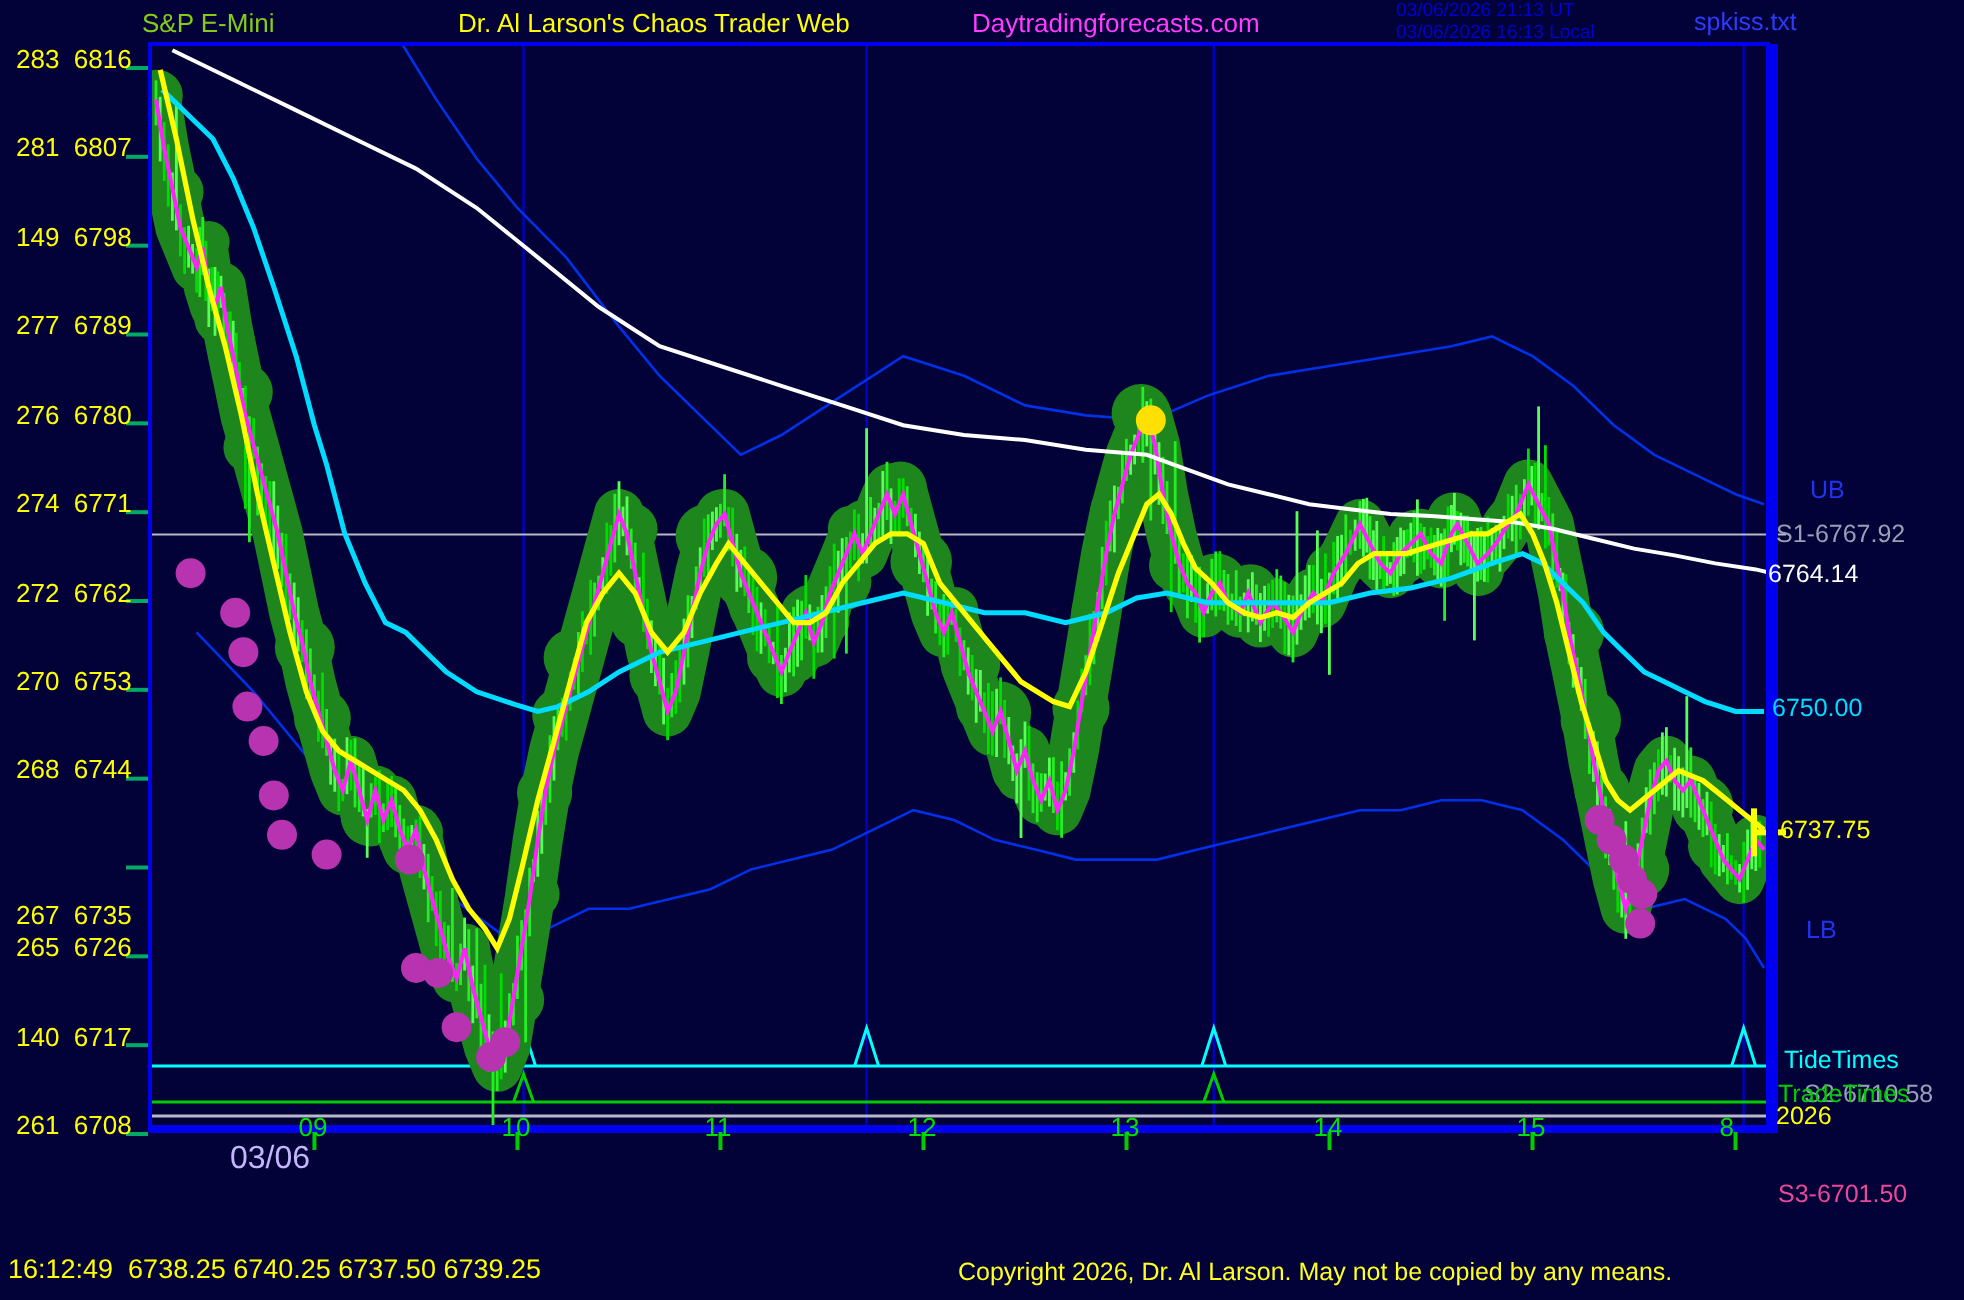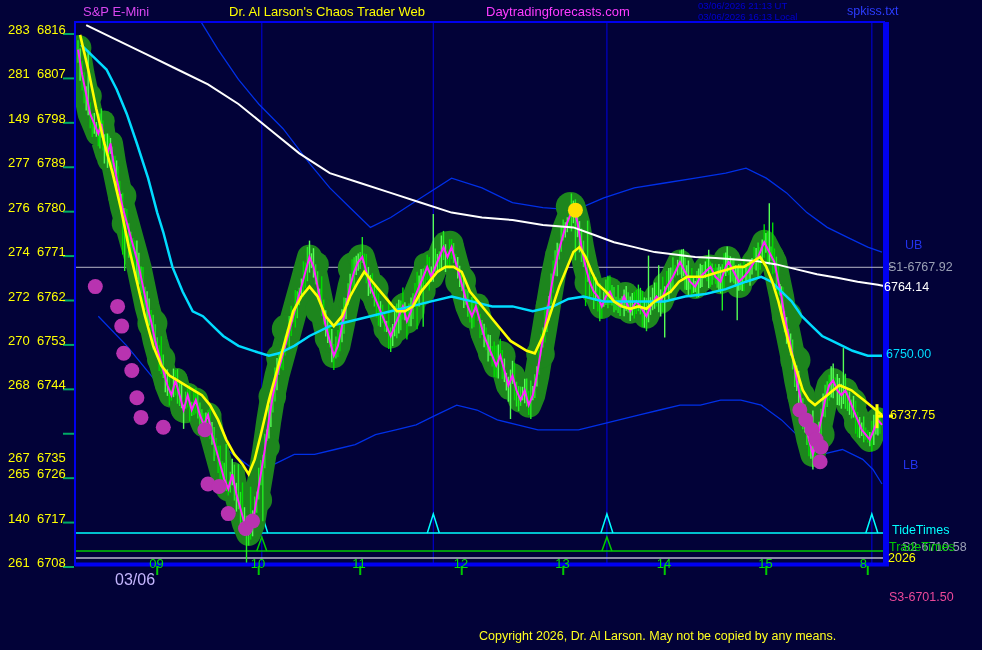--- a/index.html
+++ b/index.html
@@ -1,19 +1,19 @@
 <!DOCTYPE html>
 <html><head>
 <meta charset="utf-8">
 <style>
   html,body{margin:0;padding:0;background:#020238;}
   .screen{position:relative;width:982px;height:650px;background:#020238;overflow:hidden;
           font-family:"Liberation Sans",sans-serif;}
   .t{position:absolute;white-space:pre;line-height:1.1;}
-  .symbol{left:83px;top:5px;color:#d946ef;font-size:13px;}
+  .symbol{left:71px;top:5px;color:#84cc16;font-size:13px;}
   .title{left:229px;top:5px;color:#ffff00;font-size:13px;}
   .site{left:486px;top:5px;color:#ff3cff;font-size:13px;text-decoration:none;}
   .ts{left:698px;top:1px;color:#0000d0;font-size:9.5px;}
   .ts2{left:698px;top:12px;color:#0000d0;font-size:9.5px;}
   .file{left:847px;top:5px;color:#2b3cff;font-size:12.5px;text-decoration:none;}
   .quote{left:4px;top:628px;color:#ffff00;font-size:13.5px;}
   .copyright{left:479px;top:630px;color:#ffff20;font-size:12.5px;}
   .datelabel{left:115px;top:571px;color:#c4b5fd;font-size:16px;}
   #chart-holder{position:absolute;left:0;top:0;width:982px;height:650px;}
   #labels{position:absolute;left:0;top:0;width:982px;height:474px;pointer-events:none;}
@@ -643,14 +643,15 @@
       <span class="rl" style="left: 888px; top: 551px; color: rgb(255, 255, 0);">2026</span>
       <span class="rl" style="left: 889px; top: 590px; color: #ec4899;">S3-6701.50</span>
     </div>
   <span class="t symbol">S&amp;P E-Mini</span>
   <span class="t title">Dr. Al Larson's Chaos Trader Web</span>
   <a class="t site" href="#">Daytradingforecasts.com</a>
   <div class="t ts">03/06/2026 21:13 UT</div>
   <div class="t ts2">03/06/2026 16:13 Local</div>
   <a class="t file" href="#">spkiss.txt</a>
   <span class="t datelabel">03/06</span>
+  <div class="t quote">16:12:49  6738.25 6740.25 6737.50 6739.25</div>
   <div class="t copyright">Copyright 2026, Dr. Al Larson. May not be copied by any means.</div>
 </div>
 
 </body></html>

